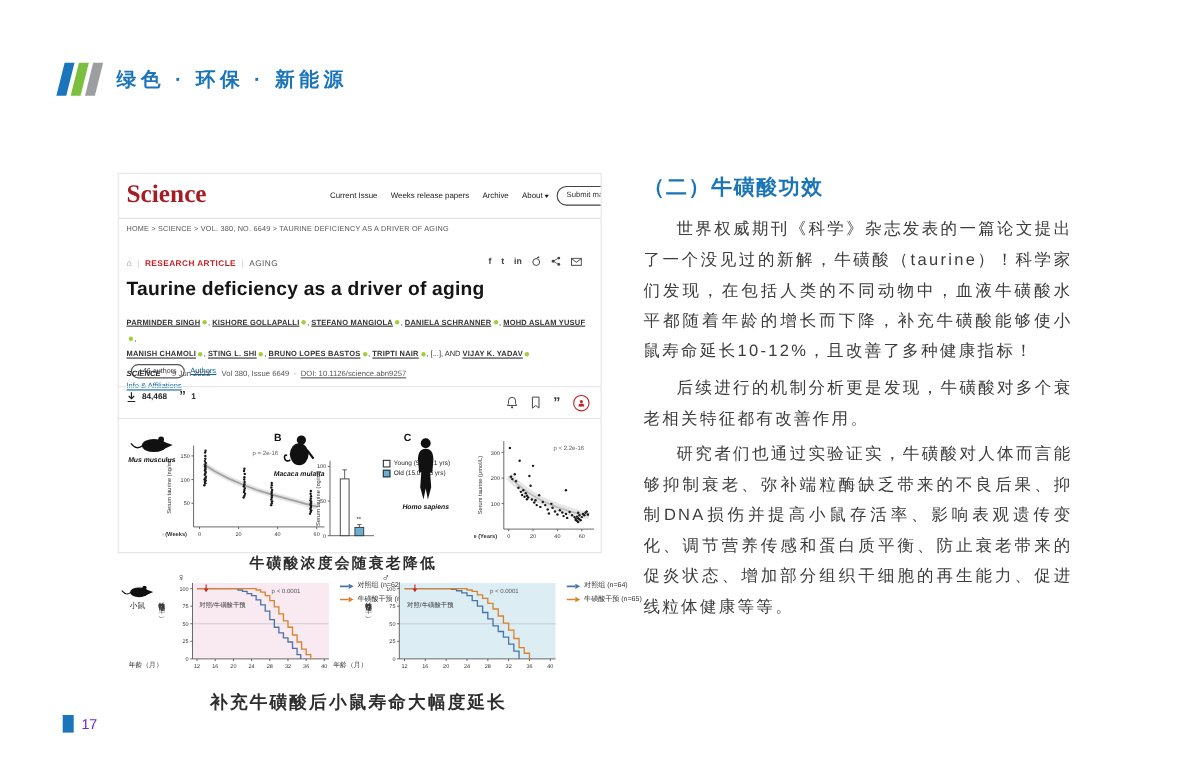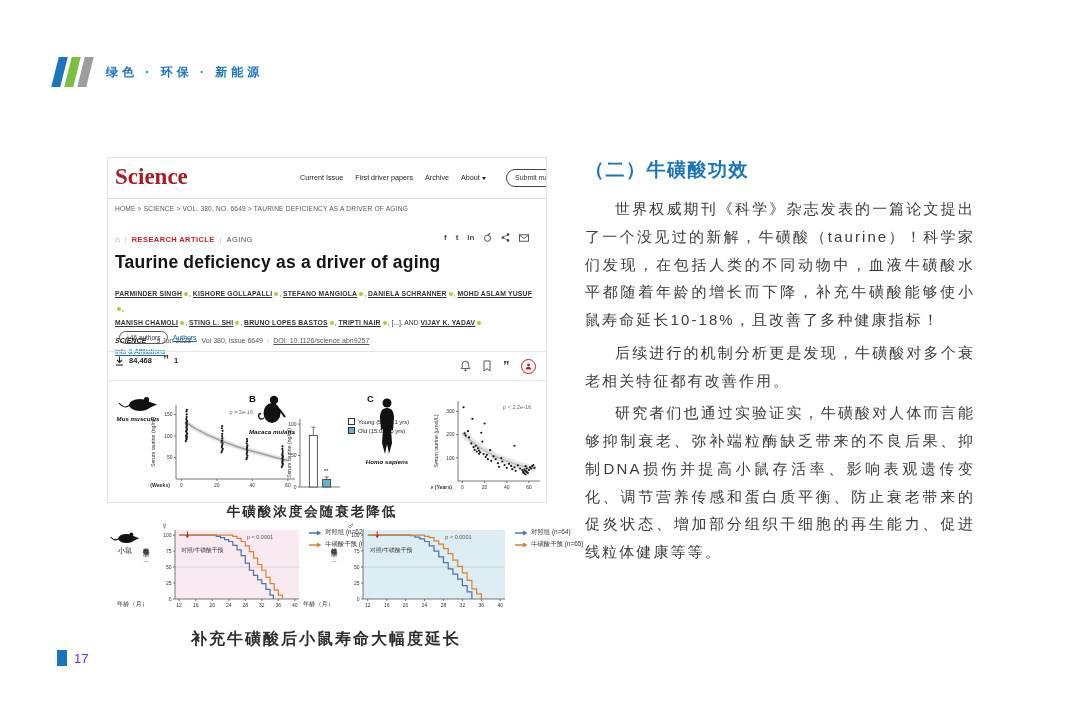--- a/index.html
+++ b/index.html
@@ -3,21 +3,21 @@
 <meta charset="utf-8">
 <style>
   html,body{margin:0;padding:0;}
   body{width:1070px;height:710px;position:relative;background:#fff;overflow:hidden;
        font-family:"Liberation Sans", sans-serif;color:#333;}
   .abs{position:absolute;}
 
   
   .brand{left:55px;top:57px;display:flex;align-items:center;}
   .brand .bar{width:9px;height:30px;margin-right:4px;transform:skewX(-14deg);display:inline-block;}
-  .brand-text{margin-left:12px;font-size:12px;font-weight:bold;letter-spacing:4px;}
+  .brand-text{margin-left:12px;font-size:18px;font-weight:bold;letter-spacing:4px;}
 
   
   .sci-card{left:107px;top:157px;width:438px;height:344px;background:#fff;border:1px solid #e4e4e4;overflow:hidden;}
   .sci-header{position:absolute;left:0;top:0;width:438px;height:40px;border-bottom:1px solid #ddd;}
   .sci-logo{position:absolute;left:7px;top:6px;font-family:"Liberation Serif",serif;font-weight:bold;font-size:23px;}
   .sci-nav{position:absolute;left:192px;top:15px;display:flex;gap:12px;font-size:7.2px;color:#222;white-space:nowrap;}
   .sci-nav a{cursor:pointer;}
   .caret{display:inline-block;width:0;height:0;border-left:2.5px solid transparent;border-right:2.5px solid transparent;border-top:3px solid #222;margin-left:2px;vertical-align:middle;}
   .submit-btn{position:absolute;left:398px;top:11px;height:16px;line-height:16px;border:1px solid #444;border-radius:9px;padding:0 8px;font-size:7px;white-space:nowrap;background:#fff;}
   .breadcrumb{position:absolute;left:7px;top:47px;font-size:6.6px;color:#555;letter-spacing:.2px;white-space:nowrap;}
@@ -82,21 +82,21 @@
   <span class="bar" style="background:#7cbf3f"></span>
   <span class="bar" style="background:#9c9ea1"></span>
   <span class="brand-text" style="color:#1b75bb">绿色 · 环保 · 新能源</span>
 </div>
 
 <div class="abs sci-card">
   <div class="sci-header">
     <div class="sci-logo" style="color:#a51d23">Science</div>
     <div class="sci-nav">
       <a>Current Issue</a>
-      <a>First driver papers</a>
+      <a>Weeks release papers</a>
       <a>Archive</a>
       <a><span>About</span><span class="caret"></span></a>
     </div>
     <div class="submit-btn">Submit ma</div>
   </div>
   <div class="breadcrumb">HOME  &gt;  SCIENCE  &gt;  VOL. 380, NO. 6649  &gt;  TAURINE DEFICIENCY AS A DRIVER OF AGING</div>
 
   <div class="meta-row">
     <span style="font-size:8px;color:#777;">⌂</span>
     <span class="meta-sep">|</span>
@@ -521,21 +521,21 @@
         <span>牛磺酸干预 (n=65)</span>
       </span>
     </div>
   <div class="abs surv-xlabel" style="left:198px;top:80px">年龄（月）</div>
 </div>
 
 <div class="abs caption cap2">补充牛磺酸后小鼠寿命大幅度延长</div>
 
 <div class="abs right-col">
   <h2 class="r-head" style="color:#1a74b8">（二）牛磺酸功效</h2>
-  <p class="r-para">世界权威期刊《科学》杂志发表的一篇论文提出了一个没见过的新解，牛磺酸（taurine）！科学家们发现，在包括人类的不同动物中，血液牛磺酸水平都随着年龄的增长而下降，补充牛磺酸能够使小鼠寿命延长10-18%，且改善了多种健康指标！</p>
+  <p class="r-para">世界权威期刊《科学》杂志发表的一篇论文提出了一个没见过的新解，牛磺酸（taurine）！科学家们发现，在包括人类的不同动物中，血液牛磺酸水平都随着年龄的增长而下降，补充牛磺酸能够使小鼠寿命延长10-12%，且改善了多种健康指标！</p>
   <p class="r-para">后续进行的机制分析更是发现，牛磺酸对多个衰老相关特征都有改善作用。</p>
   <p class="r-para">研究者们也通过实验证实，牛磺酸对人体而言能够抑制衰老、弥补端粒酶缺乏带来的不良后果、抑制DNA损伤并提高小鼠存活率、影响表观遗传变化、调节营养传感和蛋白质平衡、防止衰老带来的促炎状态、增加部分组织干细胞的再生能力、促进线粒体健康等等。</p>
 
 </div>
 
 <div class="abs pageno">
   <span class="sq" style="background:#1b75bb"></span>
   <span class="num">17</span>
 </div>
 

